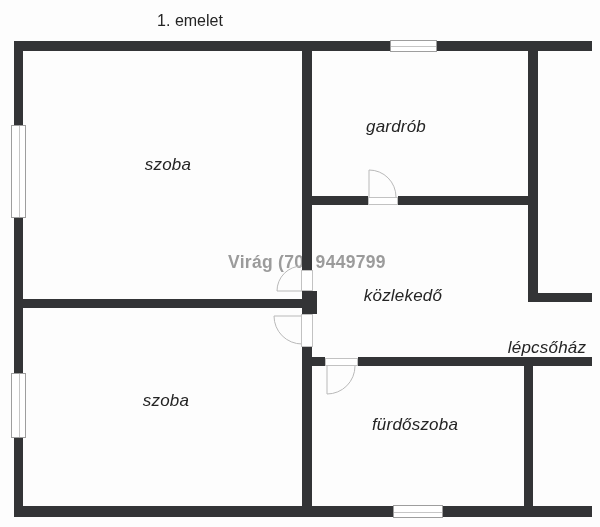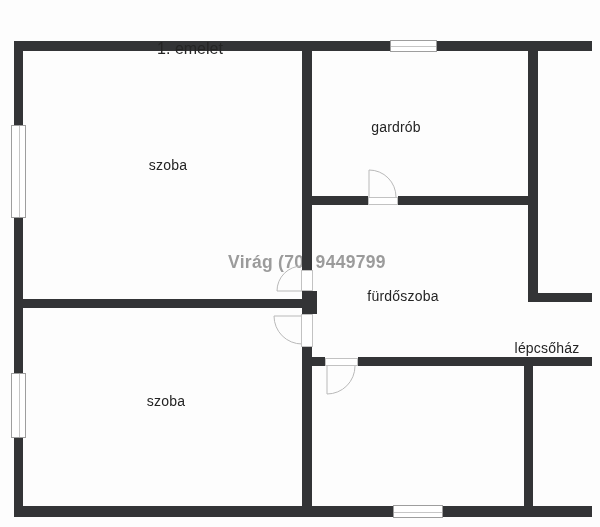--- a/index.html
+++ b/index.html
@@ -18,34 +18,34 @@
   .opening{
     position:absolute;background:#ffffff;border:1px solid #c2c2c2;
     box-sizing:border-box;z-index:3;
   }
   .arc-layer{position:absolute;left:0;top:0;z-index:2;pointer-events:none;}
   .title{
     position:absolute;color:#242424;font-size:16px;font-weight:400;
     transform:translate(-50%,-50%);white-space:nowrap;z-index:4;
   }
   .room-label{
-    position:absolute;color:#242424;font-size:14px;letter-spacing:.2px;
-    transform:translate(-50%,-50%);white-space:nowrap;z-index:4;
+    position:absolute;color:#242424;font-size:17px;letter-spacing:.2px;
+    transform:translate(-50%,-50%);white-space:nowrap;z-index:4;font-style:italic;
   }
   .watermark{
     position:absolute;left:228px;top:252px;color:#9b9b9b;font-size:17.5px;
     font-weight:700;letter-spacing:.3px;white-space:nowrap;z-index:1;
   }
 </style>
 </head>
 <body>
 
 <div class="plan">
 
-  <div class="title" style="left:190px;top:21px;margin-top:28px;">1. emelet</div>
+  <div class="title" style="left:190px;top:21px;">1. emelet</div>
 
   <div class="watermark">Virág (70) 9449799</div>
 
   <div class="wall" style="left:14px;top:41px;width:578px;height:10px"></div>
   <div class="wall" style="left:14px;top:41px;width:9px;height:84px"></div>
   <div class="wall" style="left:14px;top:218px;width:9px;height:155px"></div>
   <div class="wall" style="left:14px;top:438px;width:9px;height:79px"></div>
   <div class="wall" style="left:14px;top:506px;width:379px;height:11px"></div>
   <div class="wall" style="left:443px;top:506px;width:149px;height:11px"></div>
 
@@ -82,17 +82,18 @@
 
   <svg class="arc-layer" width="600" height="527" viewBox="0 0 600 527">
     <path d="M302,291 L277,291 A25,25 0 0 1 302,266" fill="none" stroke="#b9b9b9" stroke-width="1"></path>
     <path d="M302,316 L274,316 A28,28 0 0 0 302,344" fill="none" stroke="#b9b9b9" stroke-width="1"></path>
     <path d="M369,197 L369,170 A27,27 0 0 1 396,197" fill="none" stroke="#b9b9b9" stroke-width="1"></path>
     <path d="M327,366 L327,394 A28,28 0 0 0 355,366" fill="none" stroke="#b9b9b9" stroke-width="1"></path>
   </svg>
 
   <div class="room-label" style="left:168px;top:165px;">szoba</div>
   <div class="room-label" style="left:396px;top:127px;">gardrób</div>
-  <div class="room-label" style="left:403px;top:296px;">fürdőszoba</div>
+  <div class="room-label" style="left:403px;top:296px;">közlekedő</div>
   <div class="room-label" style="left:547px;top:348px;">lépcsőház</div>
   <div class="room-label" style="left:166px;top:401px;">szoba</div>
+  <div class="room-label" style="left:415px;top:425px;">fürdőszoba</div>
 
 </div>
 
 </body></html>

